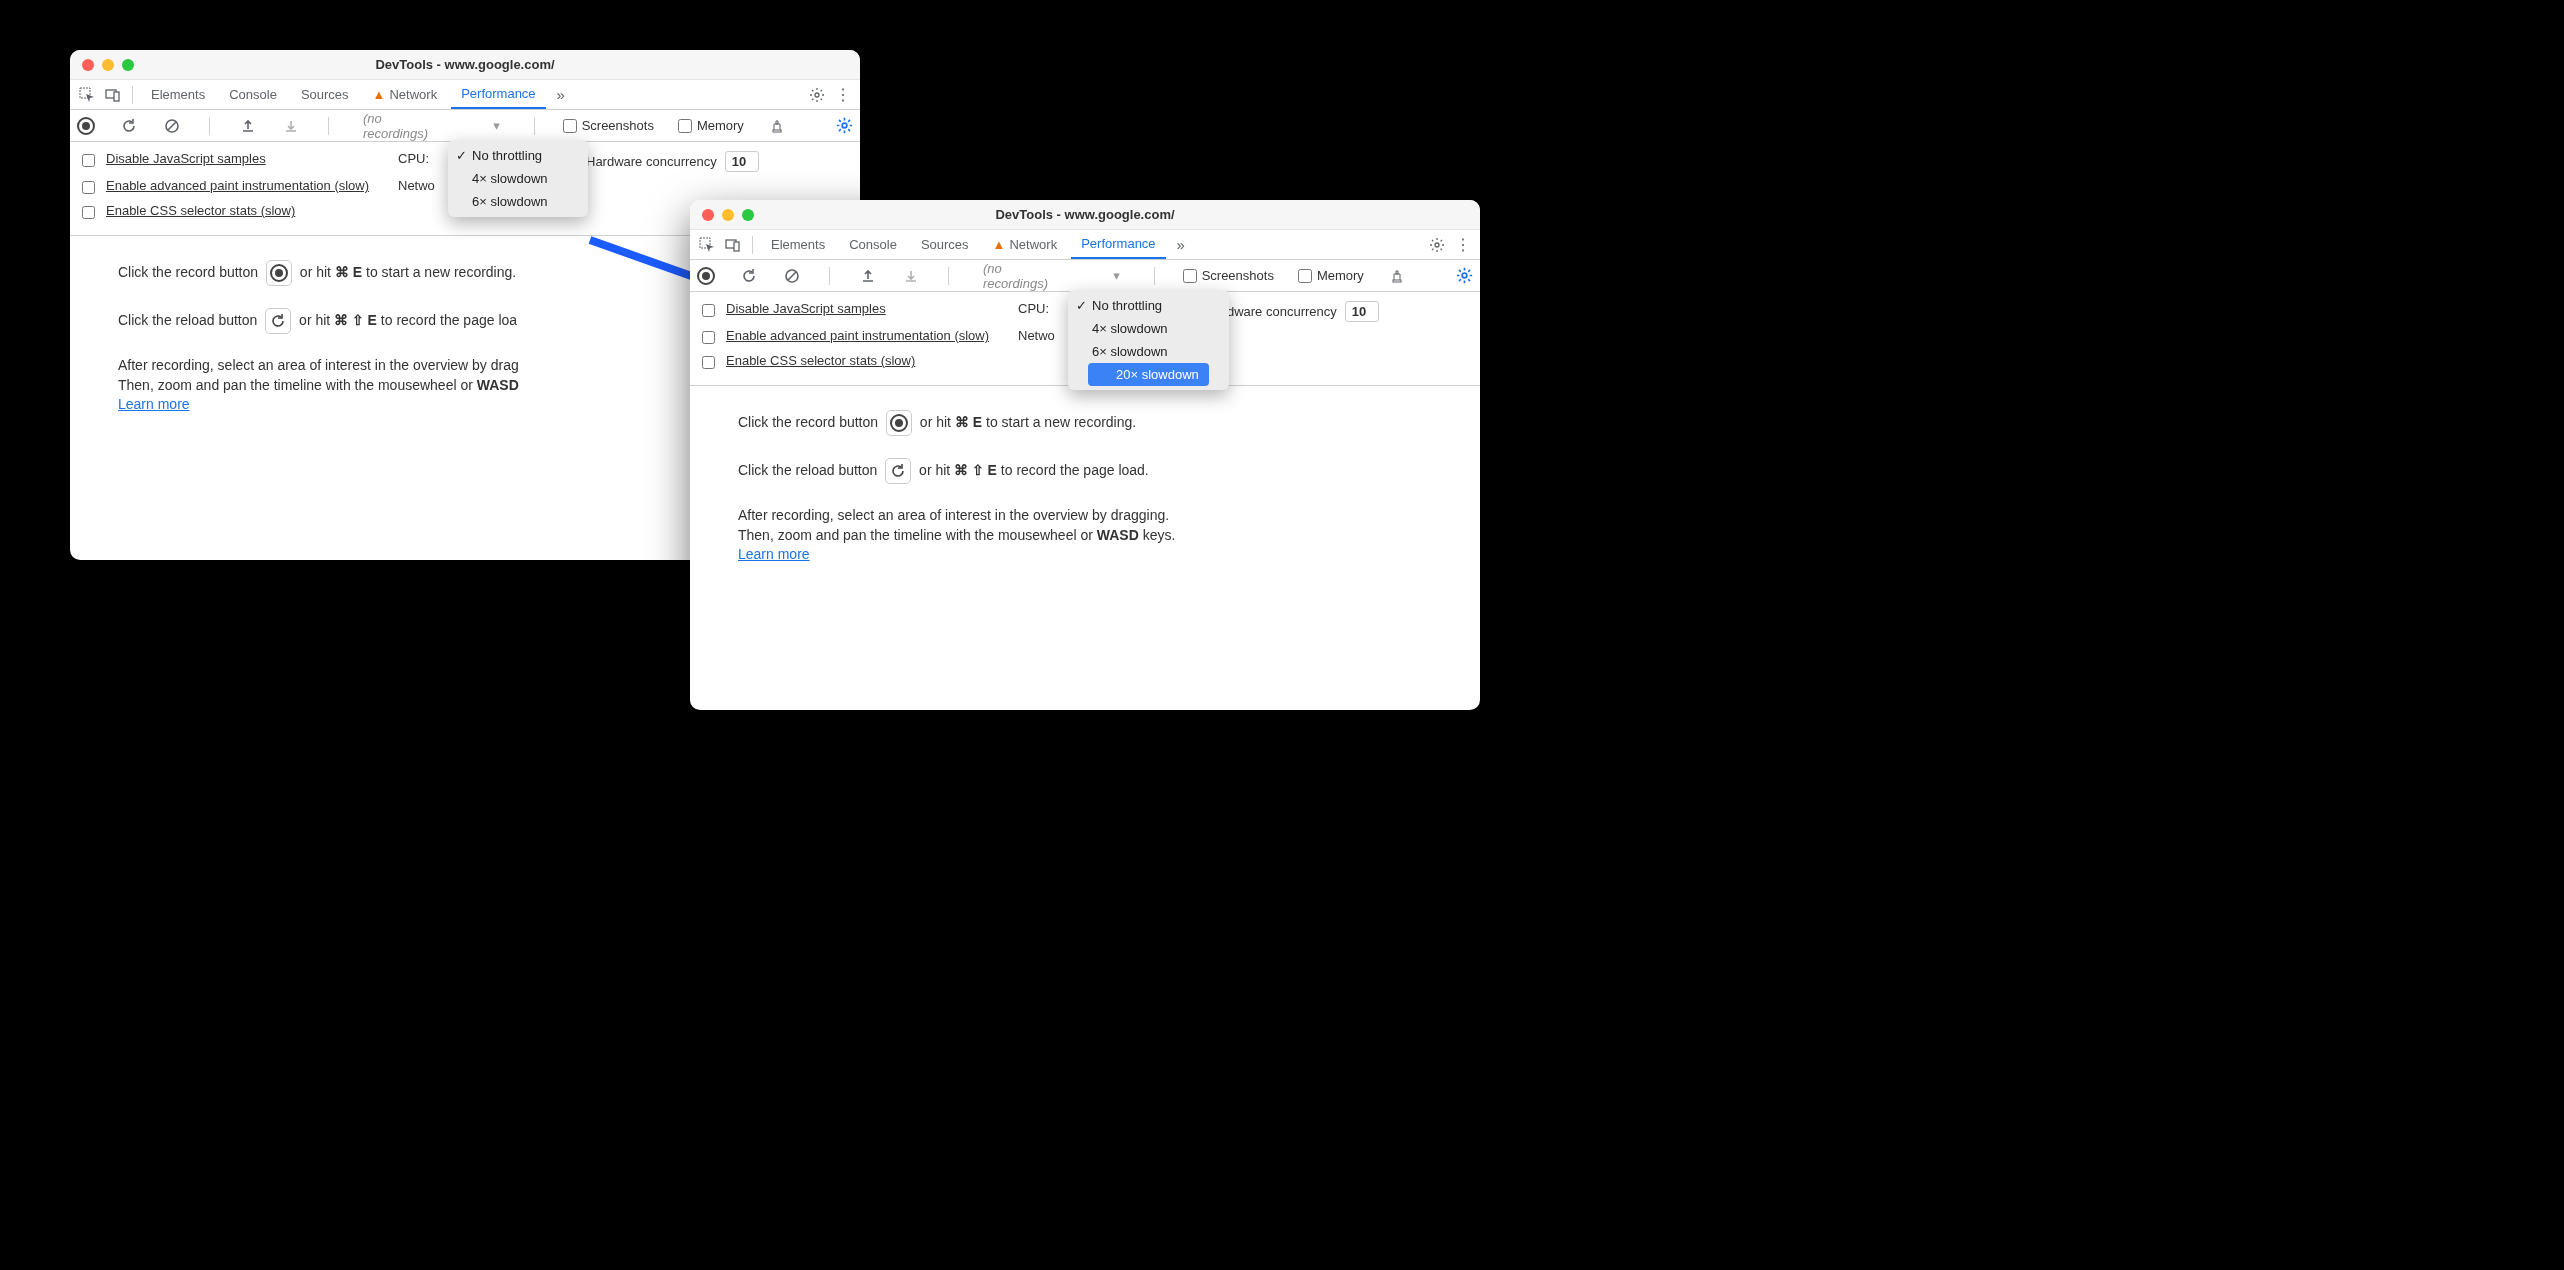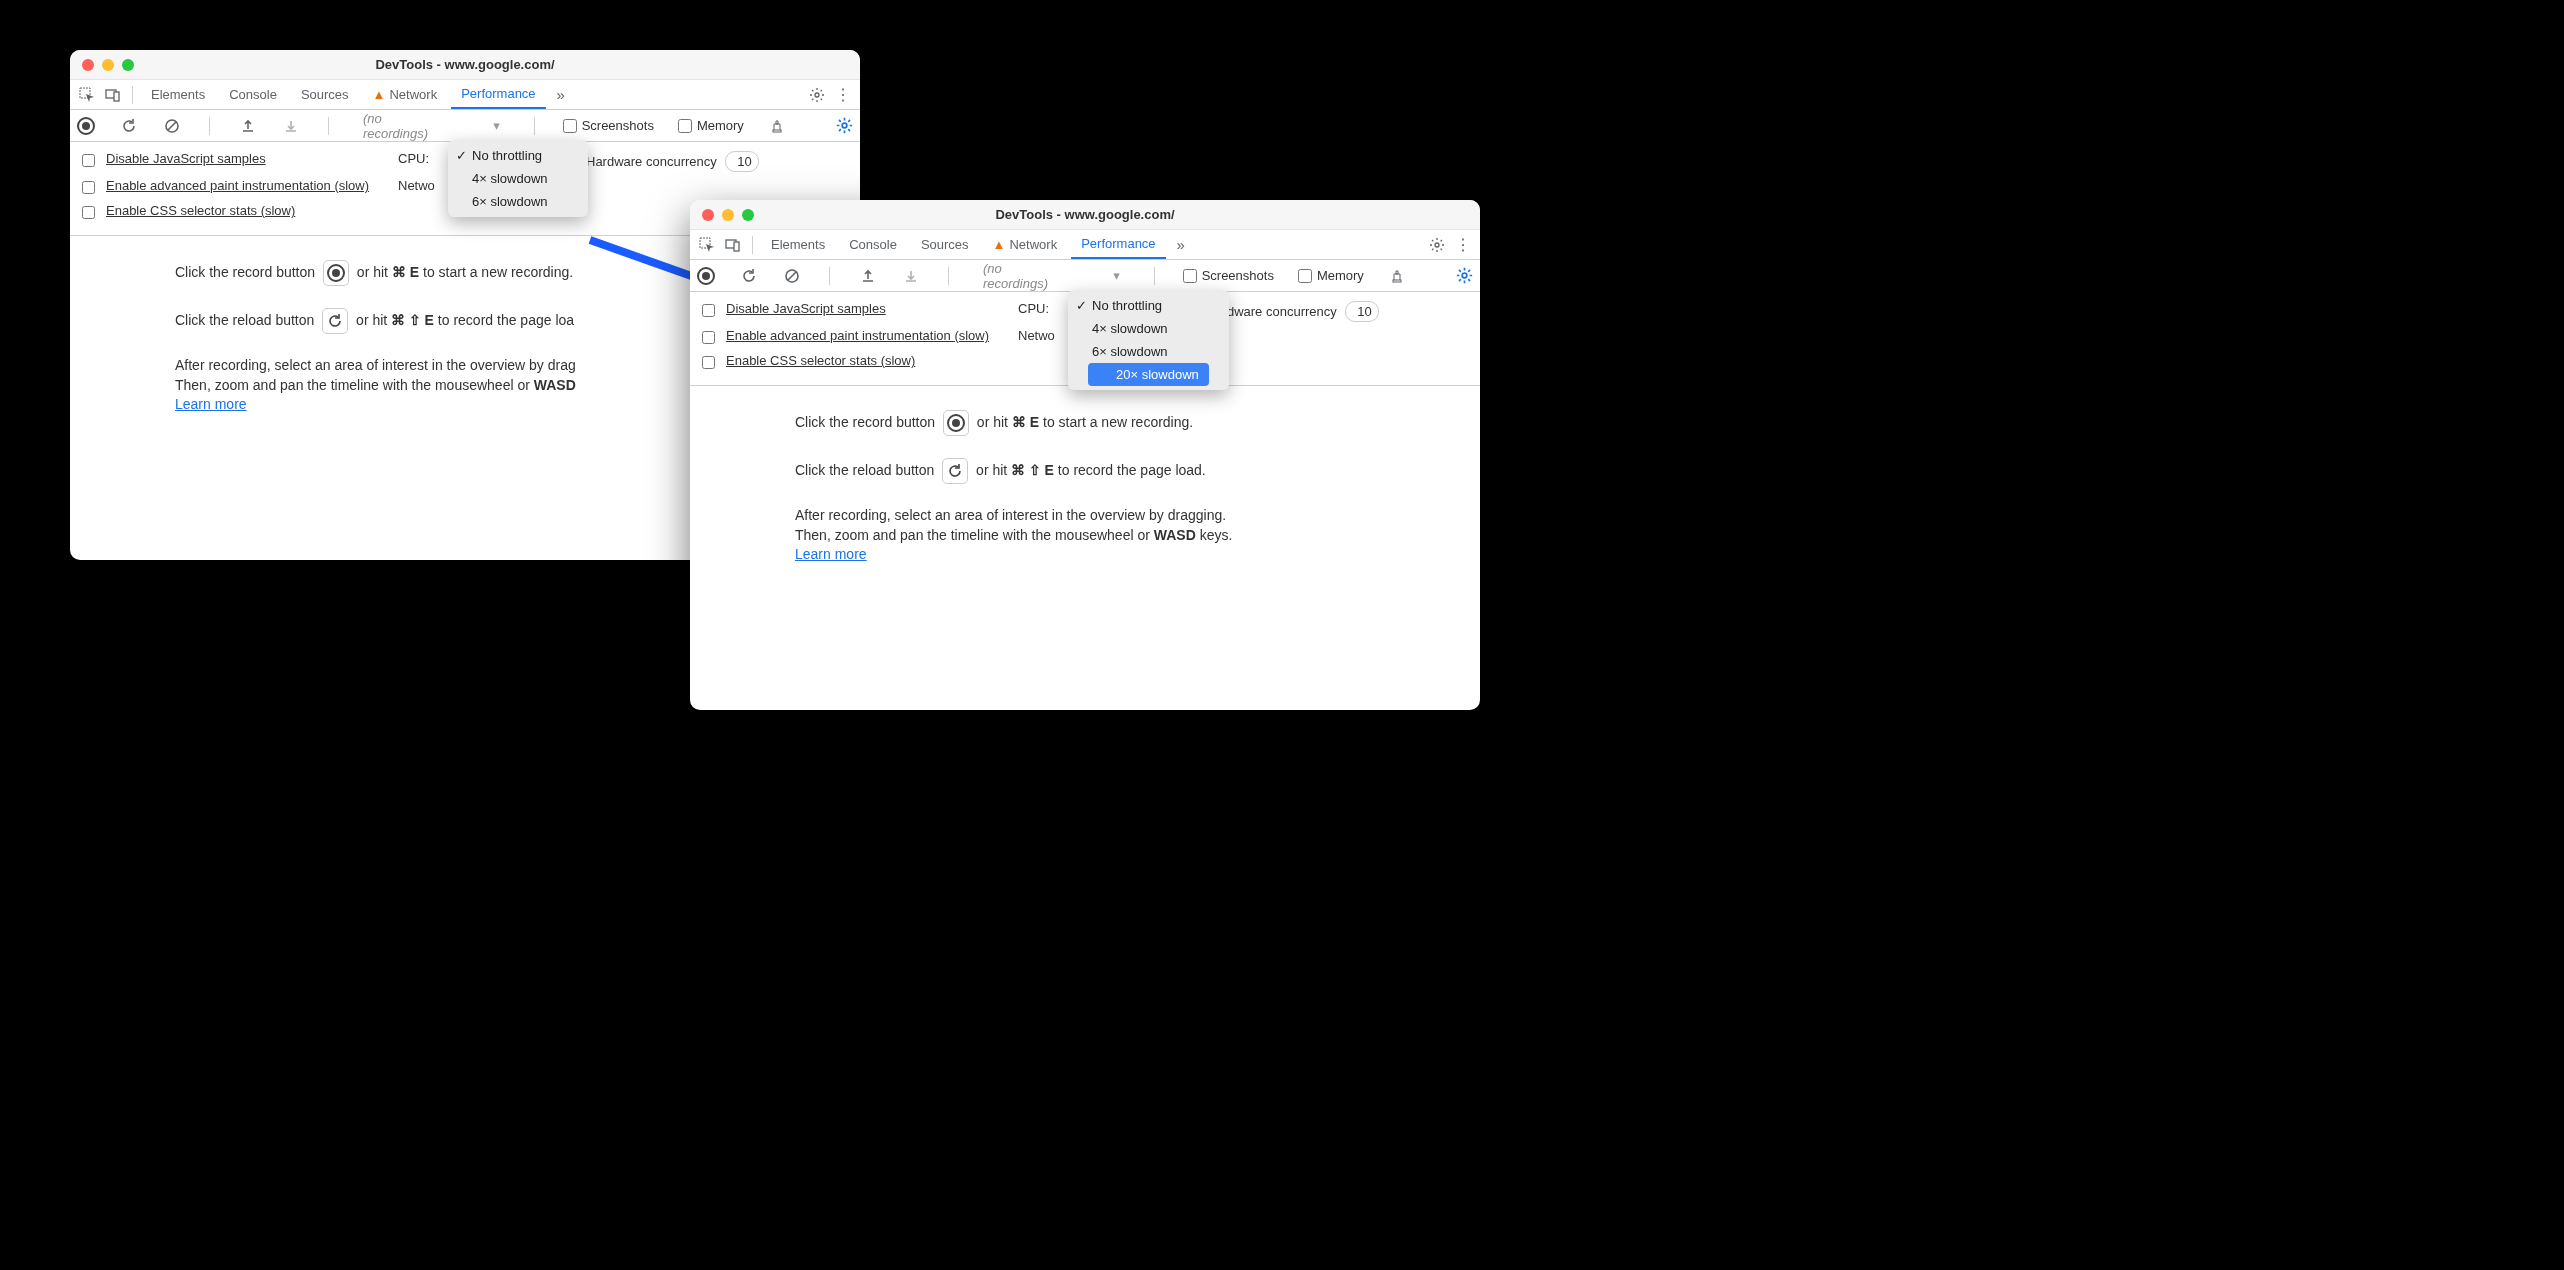--- a/index.html
+++ b/index.html
@@ -80,34 +80,34 @@
     border-bottom: 1px solid #d0d0d0;
     padding: 6px 8px 10px;
     font-size: 13px;
     position: relative;
   }
   .settings-row { display: flex; align-items: flex-start; gap: 20px; padding: 3px 0; }
   .settings-left { display: flex; align-items: flex-start; gap: 8px; width: 300px; }
   .settings-left label { line-height: 1.25; text-decoration: underline; }
   .settings-mid { display: flex; align-items: center; gap: 6px; width: 140px; }
   .settings-right { display: flex; align-items: center; gap: 8px; }
-  .numbox { border: 1px solid #ccc; border-radius: 10px; padding: 2px 6px; width: 34px; text-align: right; }
+  .numbox { border: 1px solid #ccc; border-radius: 3px; padding: 2px 6px; width: 34px; text-align: left; font-weight: bold; }
 
   .dropdown {
     position: absolute; background: #ececec; border-radius: 6px;
     box-shadow: 0 6px 18px rgba(0,0,0,.3);
     padding: 4px 0; z-index: 5; min-width: 140px;
   }
   .dd-item {
     padding: 4px 14px 4px 24px; position: relative; font-size: 13px; color: #222; cursor: pointer; white-space: nowrap;
   }
   .dd-item.checked::before { content: "✓"; position: absolute; left: 8px; }
   .dd-item.selected { background: #3b82f6; color: #fff; border-radius: 4px; margin: 0 20px; padding-left: 28px; padding-right: 10px; }
 
-  .body-area { padding: 24px 20px 10px 105px; font-size: 14px; color: #333; }
+  .body-area { padding: 24px 20px 10px 48px; font-size: 14px; color: #333; }
   .body-area p { margin: 0 0 22px 0; line-height: 1.4; }
   .inline-btn {
     display: inline-flex; align-items: center; justify-content: center;
     width: 26px; height: 26px; border: 1px solid #ccc; border-radius: 5px;
     vertical-align: middle; margin: 0 4px;
   }
   .kbd { font-weight: 700; }
   .link { color: #1a73e8; text-decoration: underline; cursor: pointer; }
 
   .arrow {

